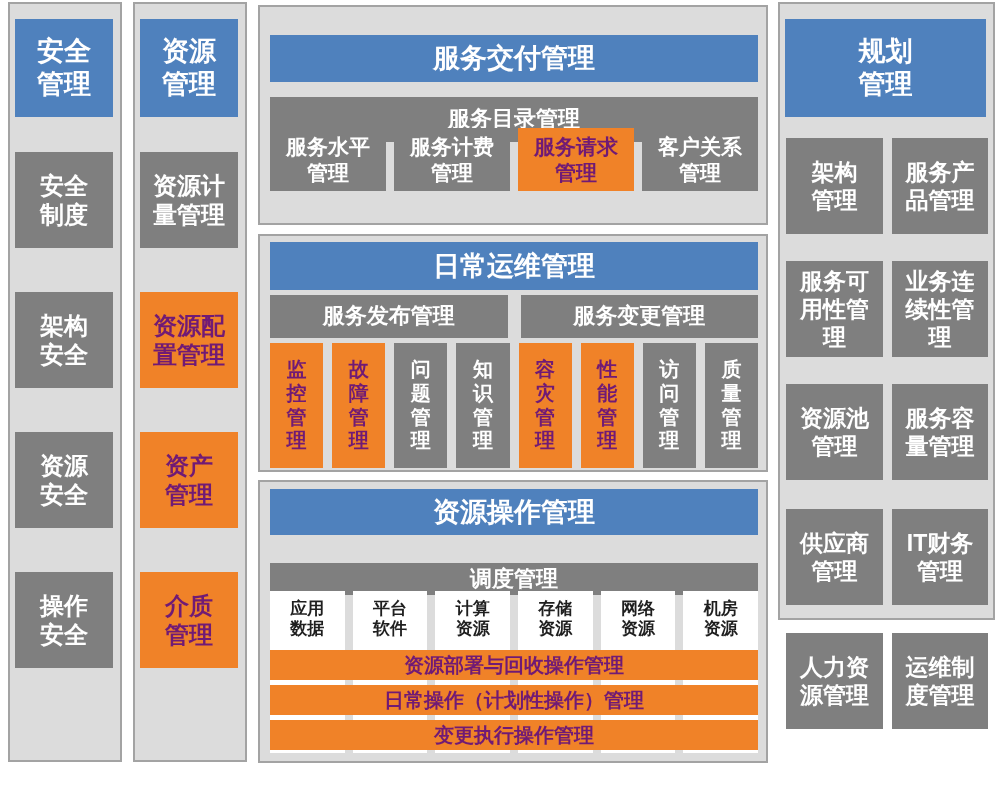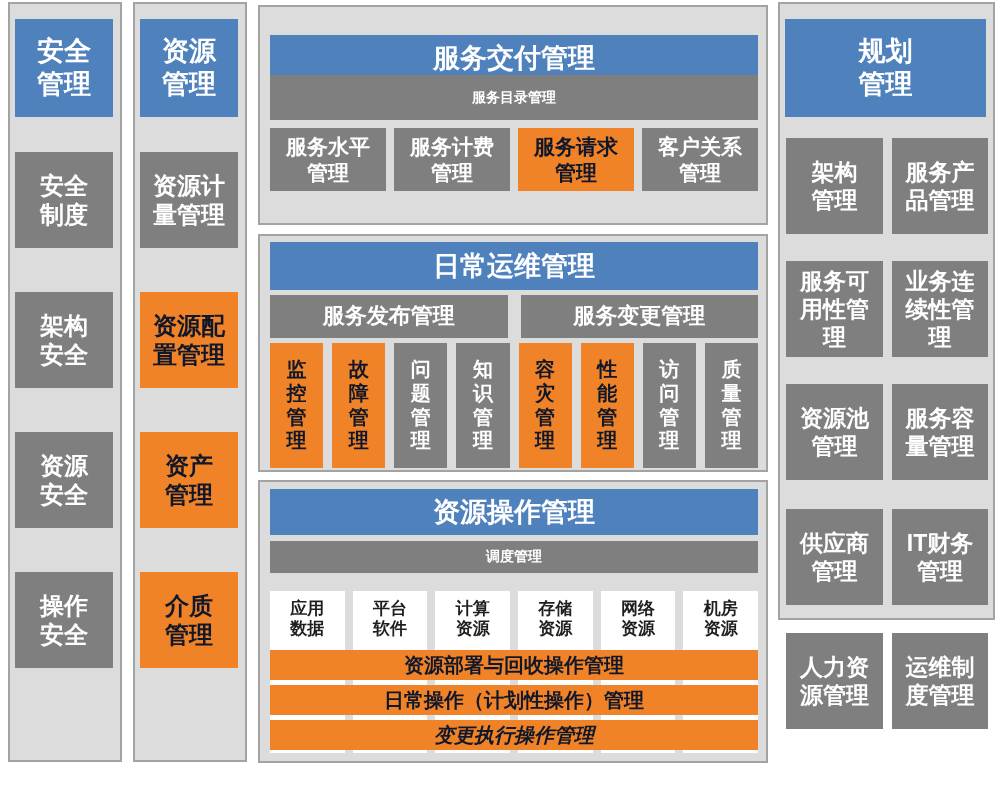--- a/index.html
+++ b/index.html
@@ -17,30 +17,30 @@
   }
   .box {
     display:flex; align-items:center; justify-content:center;
     text-align:center; font-weight:bold;
     white-space:pre-line; box-sizing:border-box;
     line-height:1.22;
   }
   .abs { position:absolute; }
   .blue   { background:var(--blue);   color:#ffffff; }
   .gray   { background:var(--gray);   color:#ffffff; }
-  .orange { background:var(--orange); color:#0f172a; }
+  .orange { background:var(--orange); color:#701a75; }
 
   
   .col-header { left:5px; right:7px; top:15px; height:98px; font-size:27px; }
   .col-box    { left:5px; right:7px; height:96px; font-size:24px; }
   .col-r1 { top:148px; } .col-r2 { top:288px; } .col-r3 { top:428px; } .col-r4 { top:568px; }
 
   
   .mid-header { left:10px; right:8px; height:47px; font-size:27px; }
-  .mid-bar    { left:10px; right:8px; font-size:14px; }
+  .mid-bar    { left:10px; right:8px; font-size:22px;margin-top:22px; }
   .row { position:absolute; left:10px; right:8px; display:flex; }
 
   
   .sd-row { top:121px; height:63px; gap:8px; }
   .sd-row .box { flex:1; font-size:21px; }
 
   
   .do-bars { top:59px; height:43px; gap:13px; }
   .do-bars .box { flex:1; font-size:22px; }
   .do-vrow { top:107px; height:125px; gap:9px; }
@@ -172,21 +172,21 @@
       <div class="ops-col">
         <div class="ops-col-label">网络
 资源</div>
       </div>
       <div class="ops-col">
         <div class="ops-col-label">机房
 资源</div>
       </div>
       <div class="box orange ops-bar" style="top:59px;">资源部署与回收操作管理</div>
       <div class="box orange ops-bar" style="top:94px;">日常操作（计划性操作）管理</div>
-      <div class="box orange ops-bar" style="top:129px;font-style:italic;">变更执行操作管理</div>
+      <div class="box orange ops-bar" style="top:129px;">变更执行操作管理</div>
     </div>
   </div>
 
   <div class="panel" style="left:778px; top:2px; width:217px; height:618px;">
     <div class="box abs blue col-header">规划
 管理</div>
     <div class="box abs gray pl-box pl-c1 pl-r1">架构
 管理</div>
     <div class="box abs gray pl-box pl-c2 pl-r1">服务产
 品管理</div>

